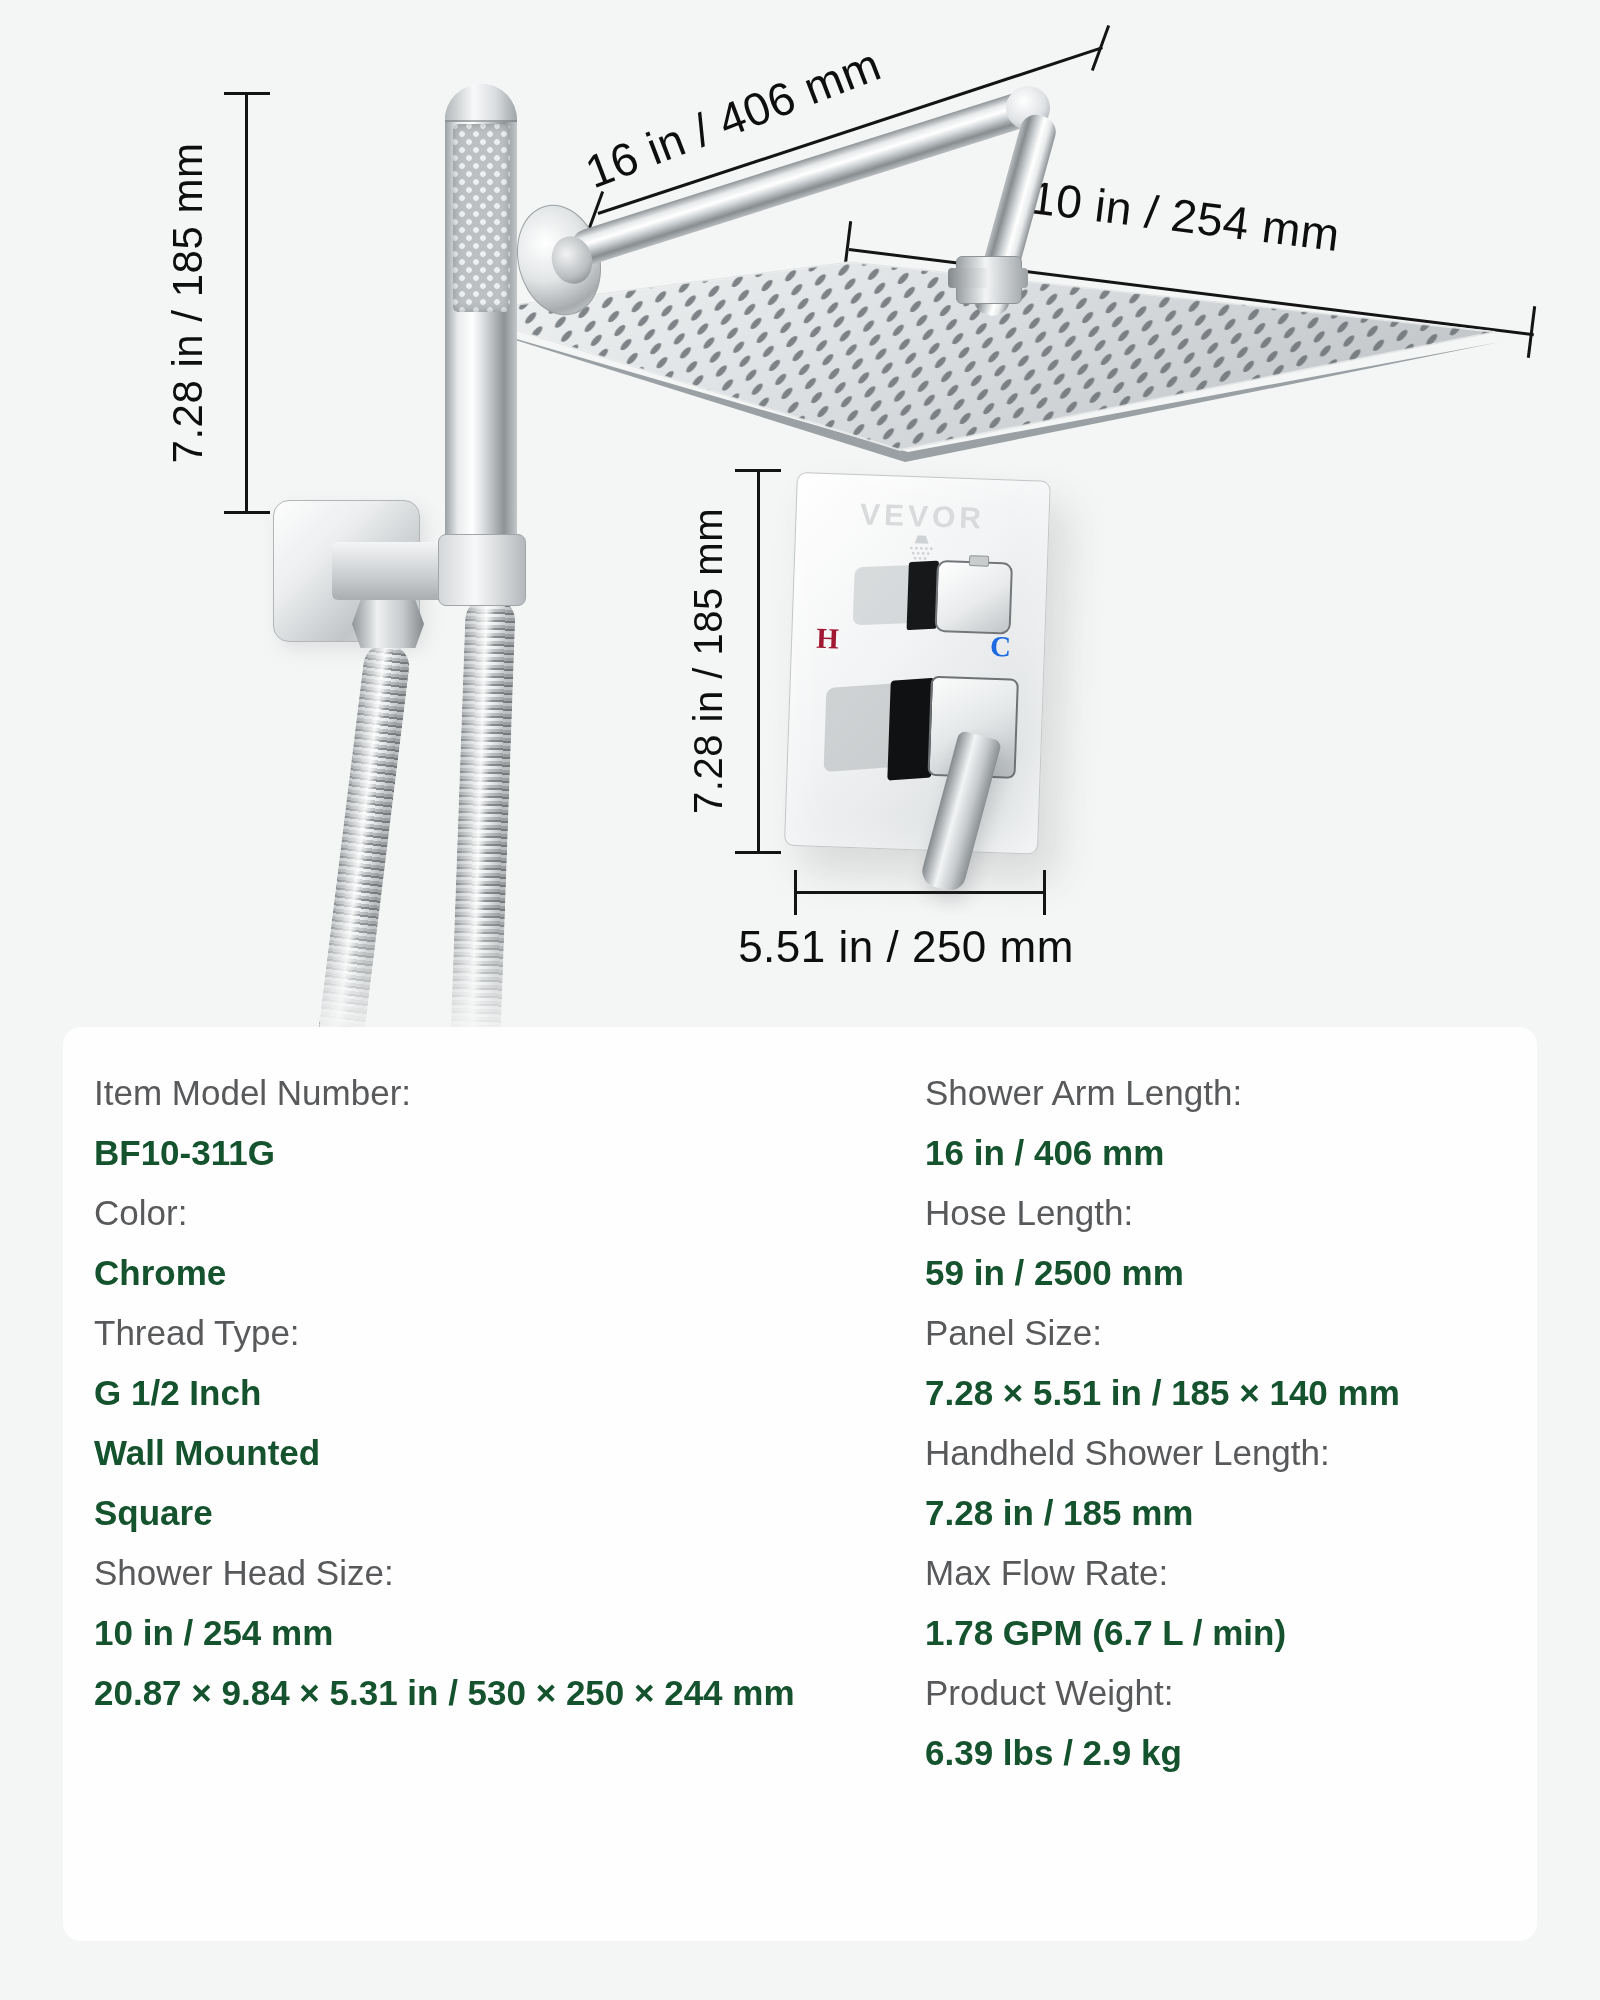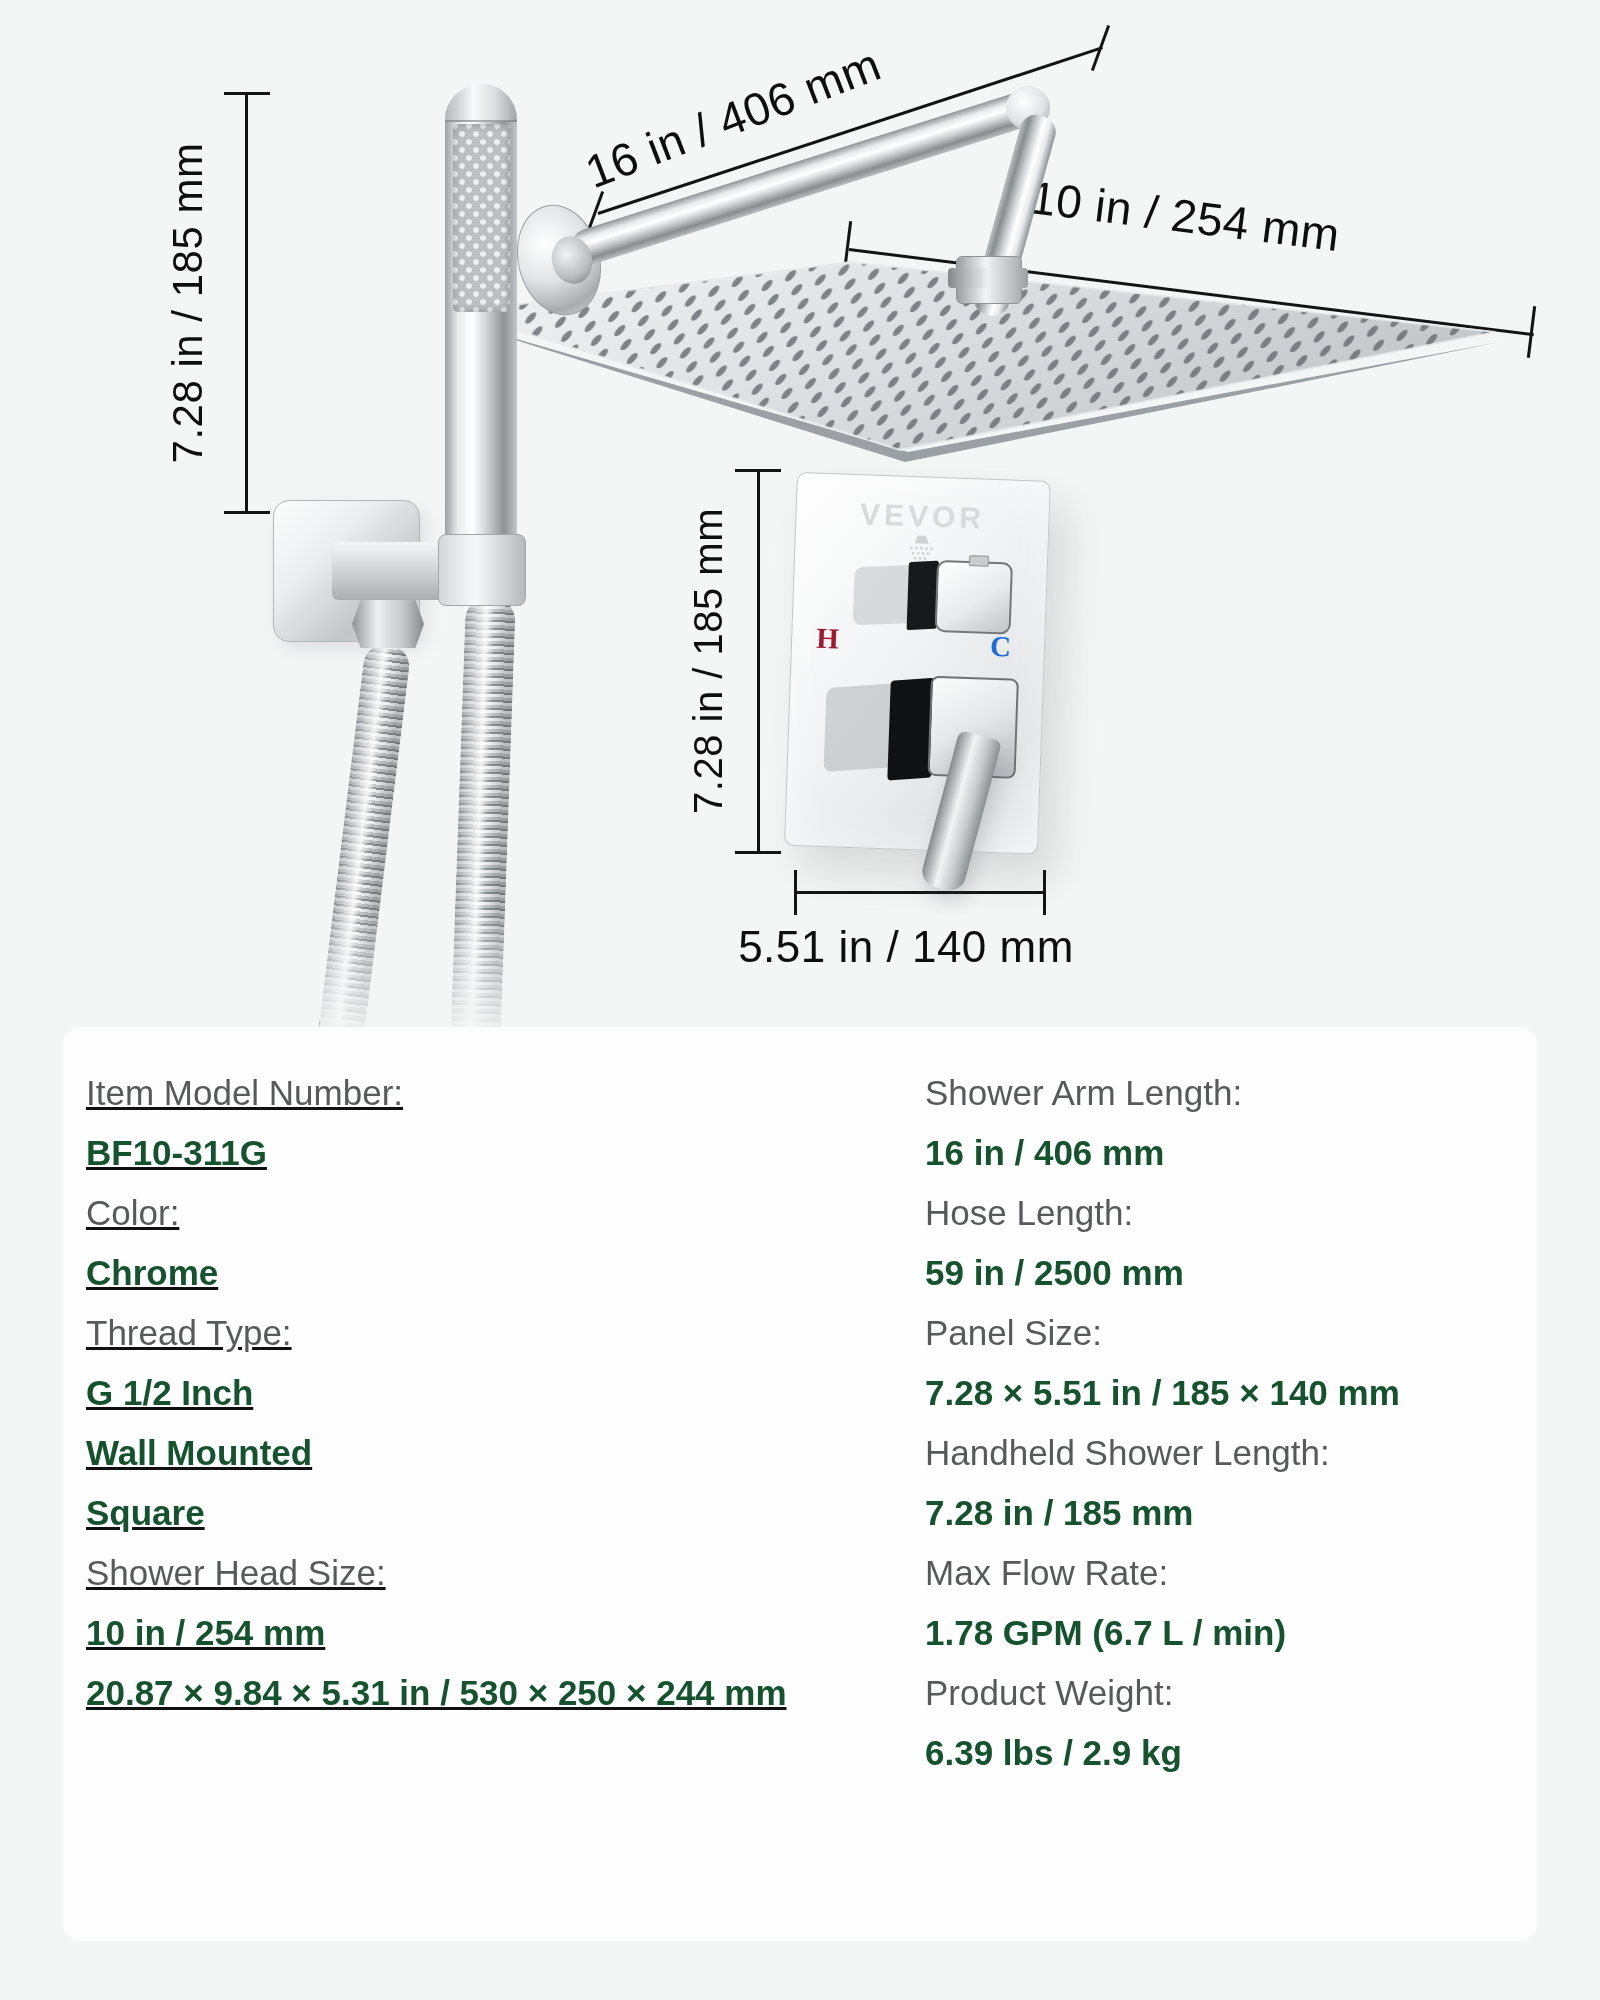--- a/index.html
+++ b/index.html
@@ -87,21 +87,21 @@
   #lev-face{position:absolute;left:140px;top:198px;width:84px;height:96px;border-radius:8px;
       background:linear-gradient(150deg,#fbfcfc,#e4e7e8 50%,#b7bbbe);border:2px solid #6e7275;}
   #lev-handle{position:absolute;left:170px;top:256px;width:44px;height:158px;
       border-radius:8px 8px 16px 16px;transform:rotate(13deg);transform-origin:top center;
       background:linear-gradient(90deg,#84898c,#f2f4f5 38%,#c6cacc 70%,#8a8f92);
       box-shadow:6px 10px 18px rgba(60,65,70,.18);}
   
   #card{position:absolute;left:63px;top:1027px;width:1474px;height:914px;background:#fefefe;
         border-radius:18px;z-index:5;}
   .col{position:absolute;top:36px;}
-  #col-left{left:23px;width:840px;text-decoration:underline;}
+  #col-left{left:31px;width:840px;}
   #col-right{left:862px;width:580px;}
   .spec-label{font-size:35px;line-height:60px;color:#58595B;white-space:nowrap;}
   .spec-value{font-size:35px;line-height:60px;font-weight:700;color:#14532d;white-space:nowrap;}
 </style>
 </head>
 <body>
 
 <div id="stage">
 
   <div>
@@ -197,21 +197,21 @@
   </div>
 
   <div>
     <div class="dim-line" style="left:735px;top:469px;width:46px;height:3px;"></div>
     <div class="dim-line" style="left:757px;top:470px;width:3px;height:383px;"></div>
     <div class="dim-line" style="left:735px;top:851px;width:46px;height:3px;"></div>
     <div class="dim-label" style="left:708px;top:661px;font-size:40px;transform:translate(-50%,-50%) rotate(-90deg);">7.28 in / 185 mm</div>
     <div class="dim-line" style="left:794px;top:870px;width:3px;height:45px;"></div>
     <div class="dim-line" style="left:795px;top:891px;width:250px;height:3px;"></div>
     <div class="dim-line" style="left:1043px;top:870px;width:3px;height:45px;"></div>
-    <div class="dim-label" style="left:906px;top:947px;font-size:44px;">5.51 in / 140 mm</div>
+    <div class="dim-label" style="left:906px;top:947px;font-size:44px;">5.51 in / 250 mm</div>
   </div>
 
   <div id="card">
     <div id="col-left" class="col">
       <div class="spec-label">Item Model Number:</div>
       <div class="spec-value">BF10-311G</div>
       <div class="spec-label">Color:</div>
       <div class="spec-value">Chrome</div>
       <div class="spec-label">Thread Type:</div>
       <div class="spec-value">G 1/2 Inch</div>

